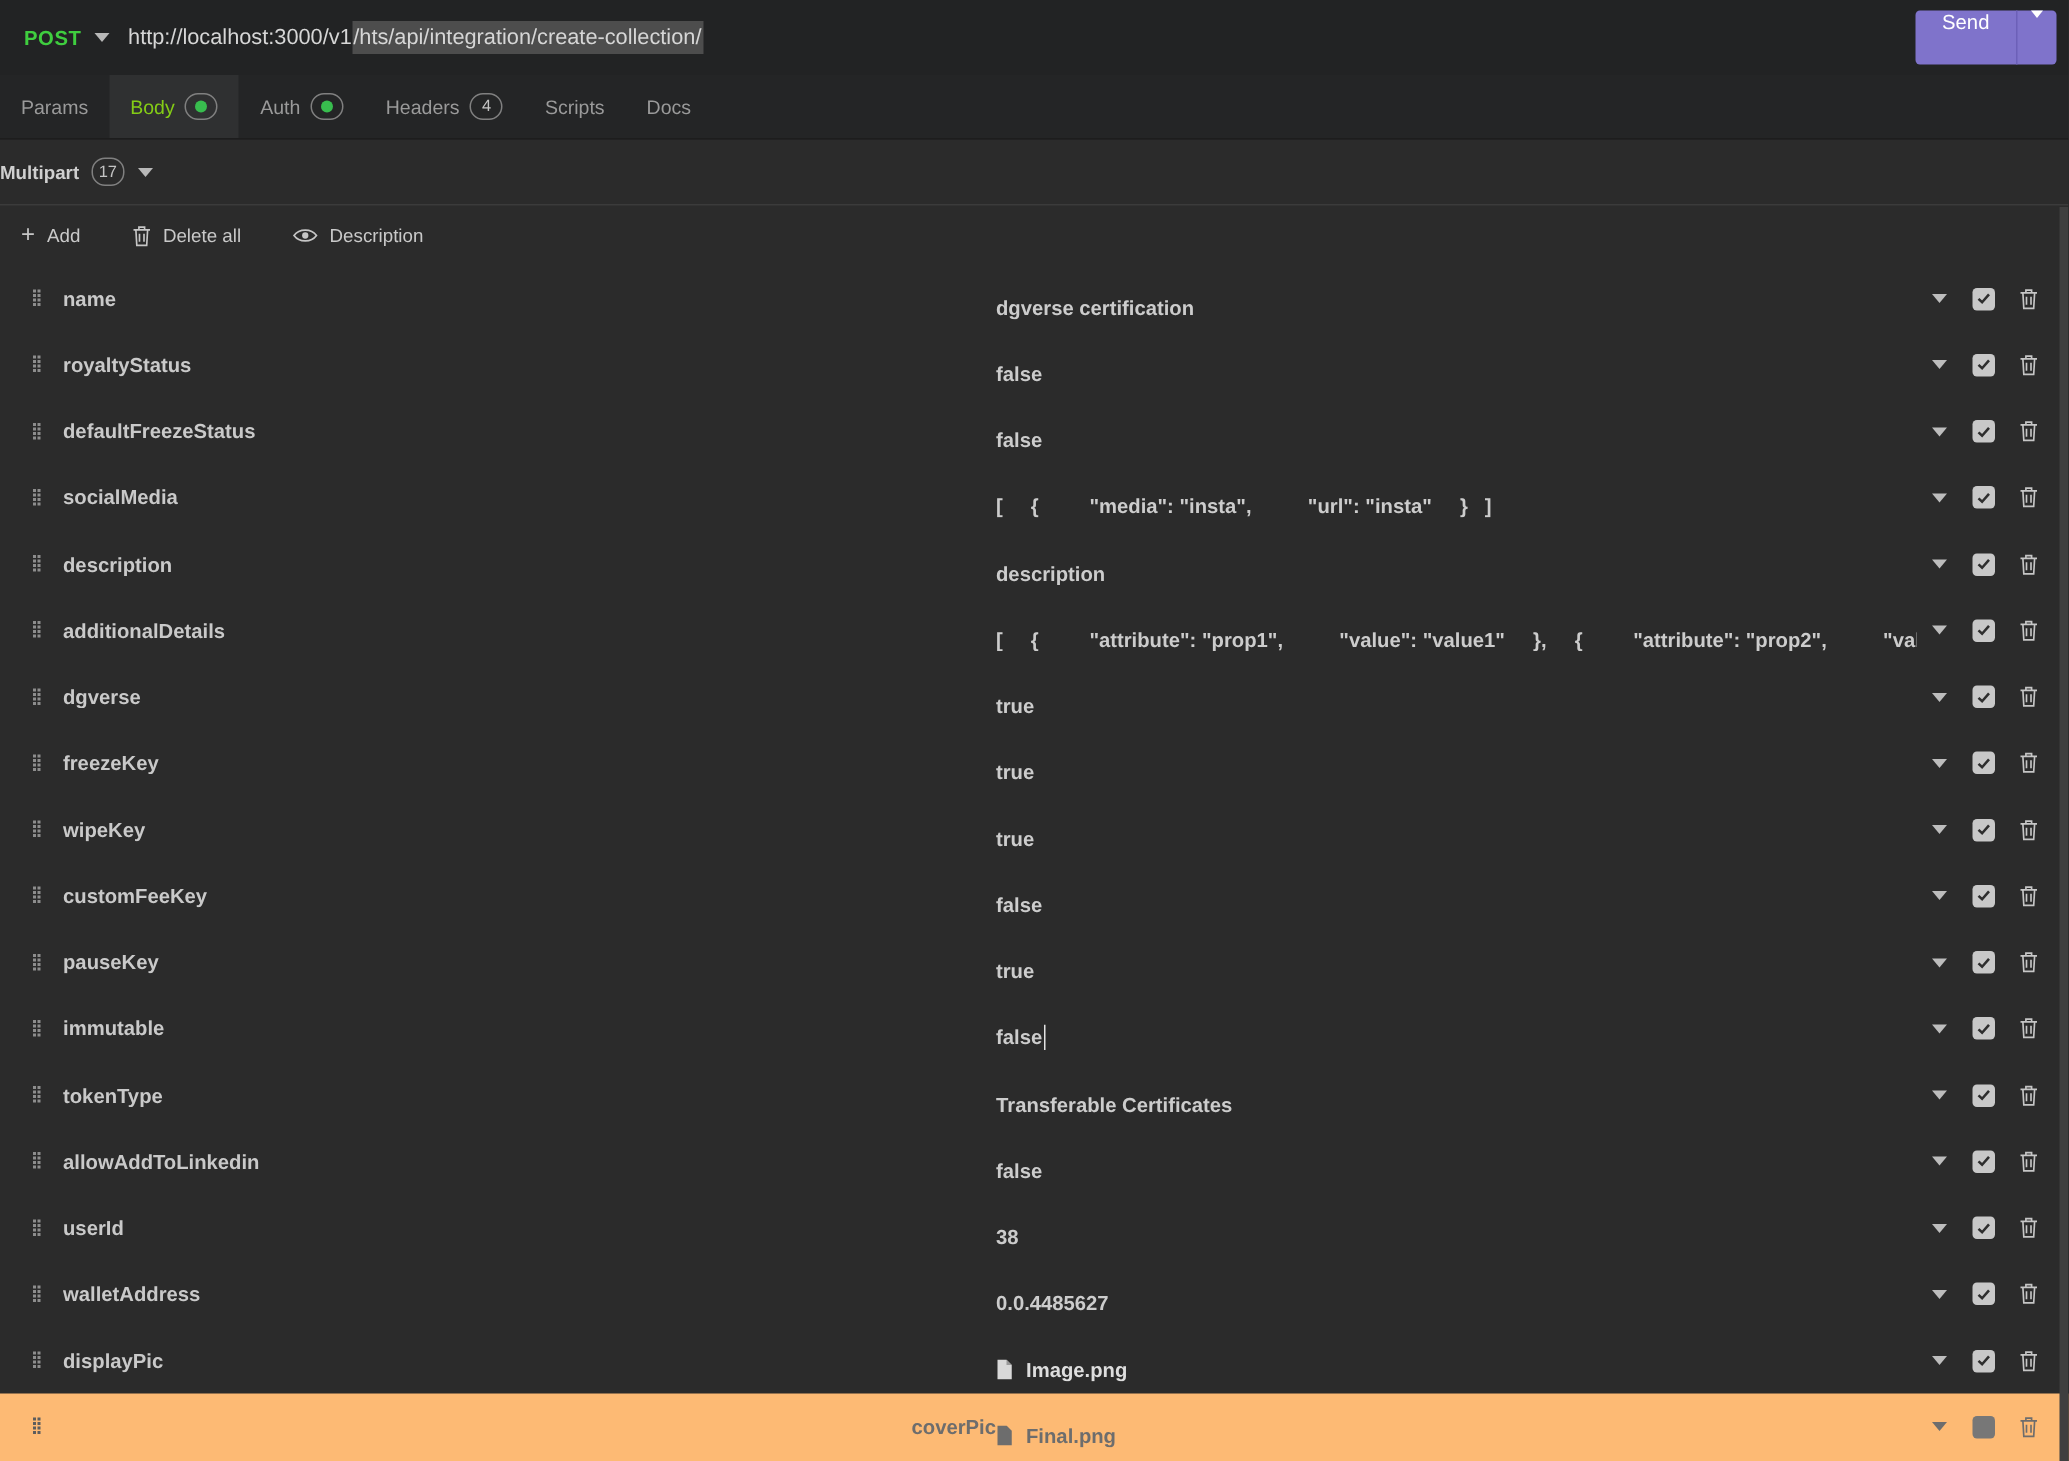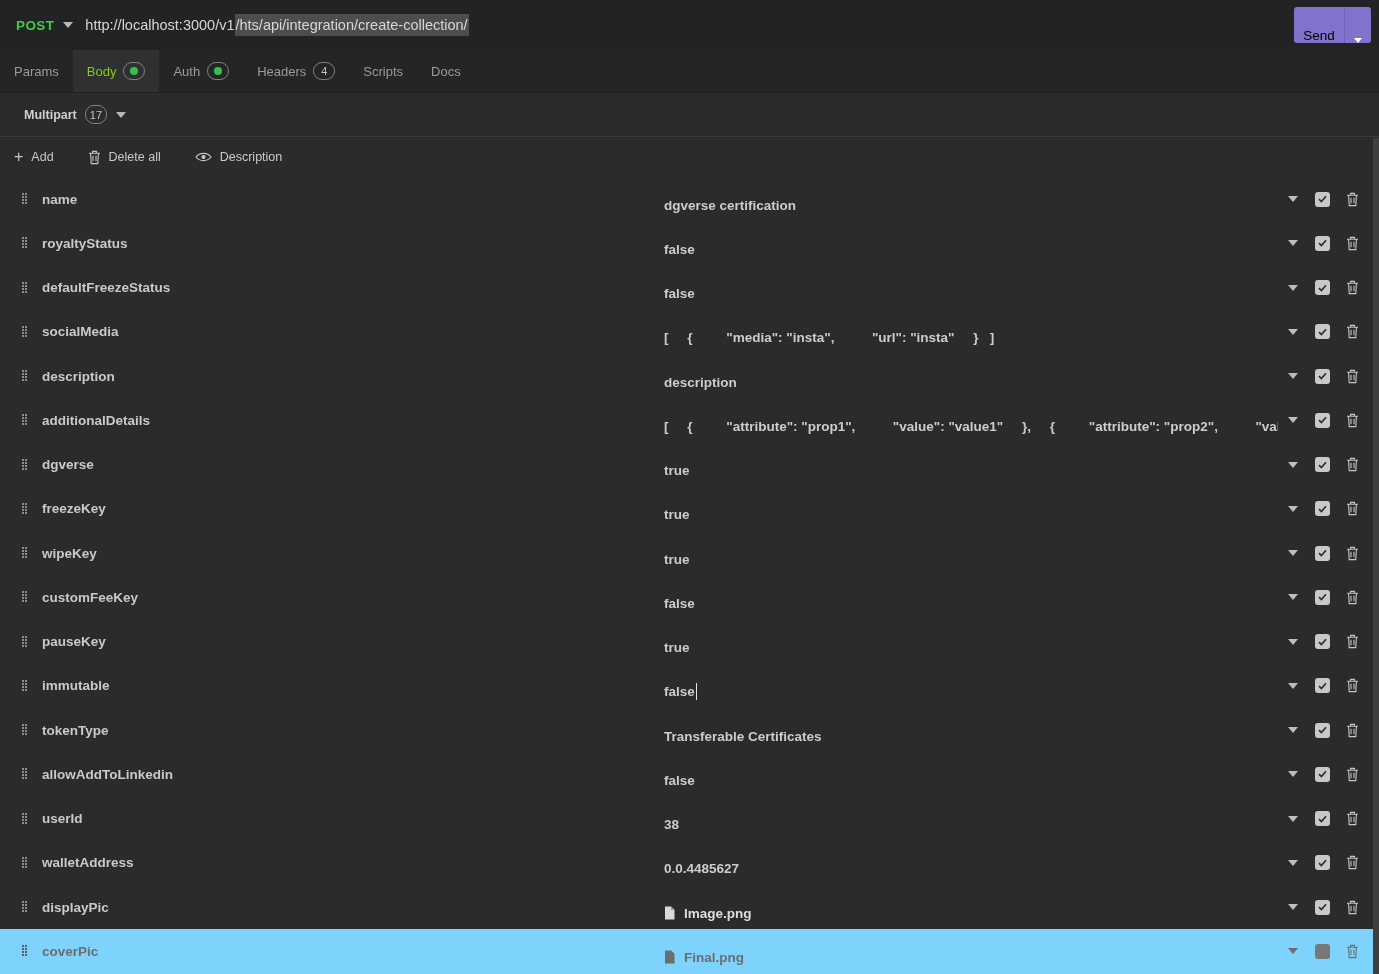--- a/index.html
+++ b/index.html
@@ -14,35 +14,35 @@
     font-family:"Liberation Sans", sans-serif; font-size:13.5px;
     position:relative;
   }
   
   .topbar{height:50px;background:var(--bg-top);display:flex;align-items:center;padding-left:16px;position:relative;}
   .method{color:var(--green);font-weight:700;font-size:13.5px;letter-spacing:.4px;cursor:pointer;display:flex;align-items:center;}
   .chev{width:0;height:0;border-left:5px solid transparent;border-right:5px solid transparent;border-top:6px solid #b8b8b8;display:inline-block;}
   .method .chev{margin-left:9px;}
   .url{margin-left:12px;font-size:14.5px;color:#d6d6d6;white-space:pre;cursor:text;}
   .url .sel{background:var(--sel);padding:3px 1px;}
-  .send-btn{position:absolute;right:8px;top:7px;height:36px;width:77px;background:var(--purple);
-    border-radius:3px;display:flex;align-items:flex-end;color:#000000;cursor:pointer;}
+  .send-btn{position:absolute;right:8px;top:7px;height:36px;width:94px;background:var(--purple);
+    border-radius:3px;display:flex;align-items:flex-start;color:#ffffff;cursor:pointer;}
   .send-btn .send-label{flex:1;text-align:center;font-size:13.5px;}
   .send-btn .split{width:1px;height:100%;background:#6c60b8;}
   .send-btn .arrow-zone{width:26px;display:flex;align-items:center;justify-content:center;}
   .send-btn .chev{border-top-color:#fff;border-left-width:4.5px;border-right-width:4.5px;border-top-width:5.5px;}
   
   .tabbar{height:43px;background:var(--bg-tab);display:flex;align-items:stretch;padding-left:0;border-bottom:1px solid #1d1d1d;}
   .tab{display:flex;align-items:center;gap:7px;padding:0 14px;color:var(--dim);font-size:13px;cursor:pointer;}
   .tab.active{background:var(--tab-active);color:#84cc16;}
   .badge-pill{border:1px solid #808080;border-radius:9px;min-width:22px;height:18px;display:flex;align-items:center;justify-content:center;padding:0 4px;}
   .badge-pill .dotc{width:8px;height:8px;border-radius:50%;background:var(--dot);}
   .badge-pill .num{font-size:11px;color:#c4c4c4;}
   
-  .section-bar{height:44px;display:flex;align-items:center;padding-left:24px;border-bottom:1px solid var(--line);}
+  .section-bar{height:44px;display:flex;align-items:center;border-bottom:1px solid var(--line);}
   .section-label{font-weight:700;font-size:12.5px;color:#cfcfcf;cursor:pointer;}
   .section-bar .badge-pill{margin-left:8px;height:19px;}
   .section-bar .chev{margin-left:9px;border-left-width:5px;border-right-width:5px;border-top-width:6px;cursor:pointer;}
   
   .toolbar{height:40px;display:flex;align-items:center;padding-left:14px;font-size:12.5px;color:#c9c9c9;}
   .tool{display:flex;align-items:center;gap:8px;cursor:pointer;margin-right:34px;}
   .plus-glyph{font-size:16px;line-height:1;color:var(--icon);font-weight:400;}
   .tool svg{display:block;}
   
   .rows{position:absolute;top:177px;left:0;right:0;}
@@ -54,21 +54,21 @@
   .value .vtext{white-space:pre;overflow:hidden;}
   .value .fname{margin-left:9px;color:#dedede;}
   .value .file-icon{flex:0 0 auto;display:block;}
   .caret{display:inline-block;width:1.5px;height:17px;background:#e3e3e3;margin-left:1px;}
   .controls{flex:0 0 auto;display:flex;align-items:center;margin:0 20px 0 10px;}
   .row-chev{width:0;height:0;border-left:5px solid transparent;border-right:5px solid transparent;border-top:6px solid #bdbdbd;cursor:pointer;}
   .checkbox{width:15px;height:15px;border-radius:3px;background:#c8c8c8;margin-left:17px;display:flex;align-items:center;justify-content:center;cursor:pointer;}
   .checkbox svg{display:block;}
   .checkbox.unchecked{background:#777777;}
   .trash{margin-left:16px;cursor:pointer;display:flex;align-items:center;}
-  .row.disabled{background:#7dd3fc;}
+  .row.disabled{background:#fdba74;text-align:right;}
   .row.disabled .key,.row.disabled .value,.row.disabled .fname{color:#6d6d6d;}
   .row.disabled .grip i{background:#5d5d5d;}
   .row.disabled .row-chev{border-top-color:#6d6d6d;}
   .row.disabled .trash svg path{stroke:#6d6d6d;}
   .row.disabled .file-icon path{fill:#6d6d6d;}
   
   .scrollbar{position:absolute;top:138px;bottom:0;right:0;width:6px;background:#3f3f3f;}
 </style>
 </head>
 <body>

